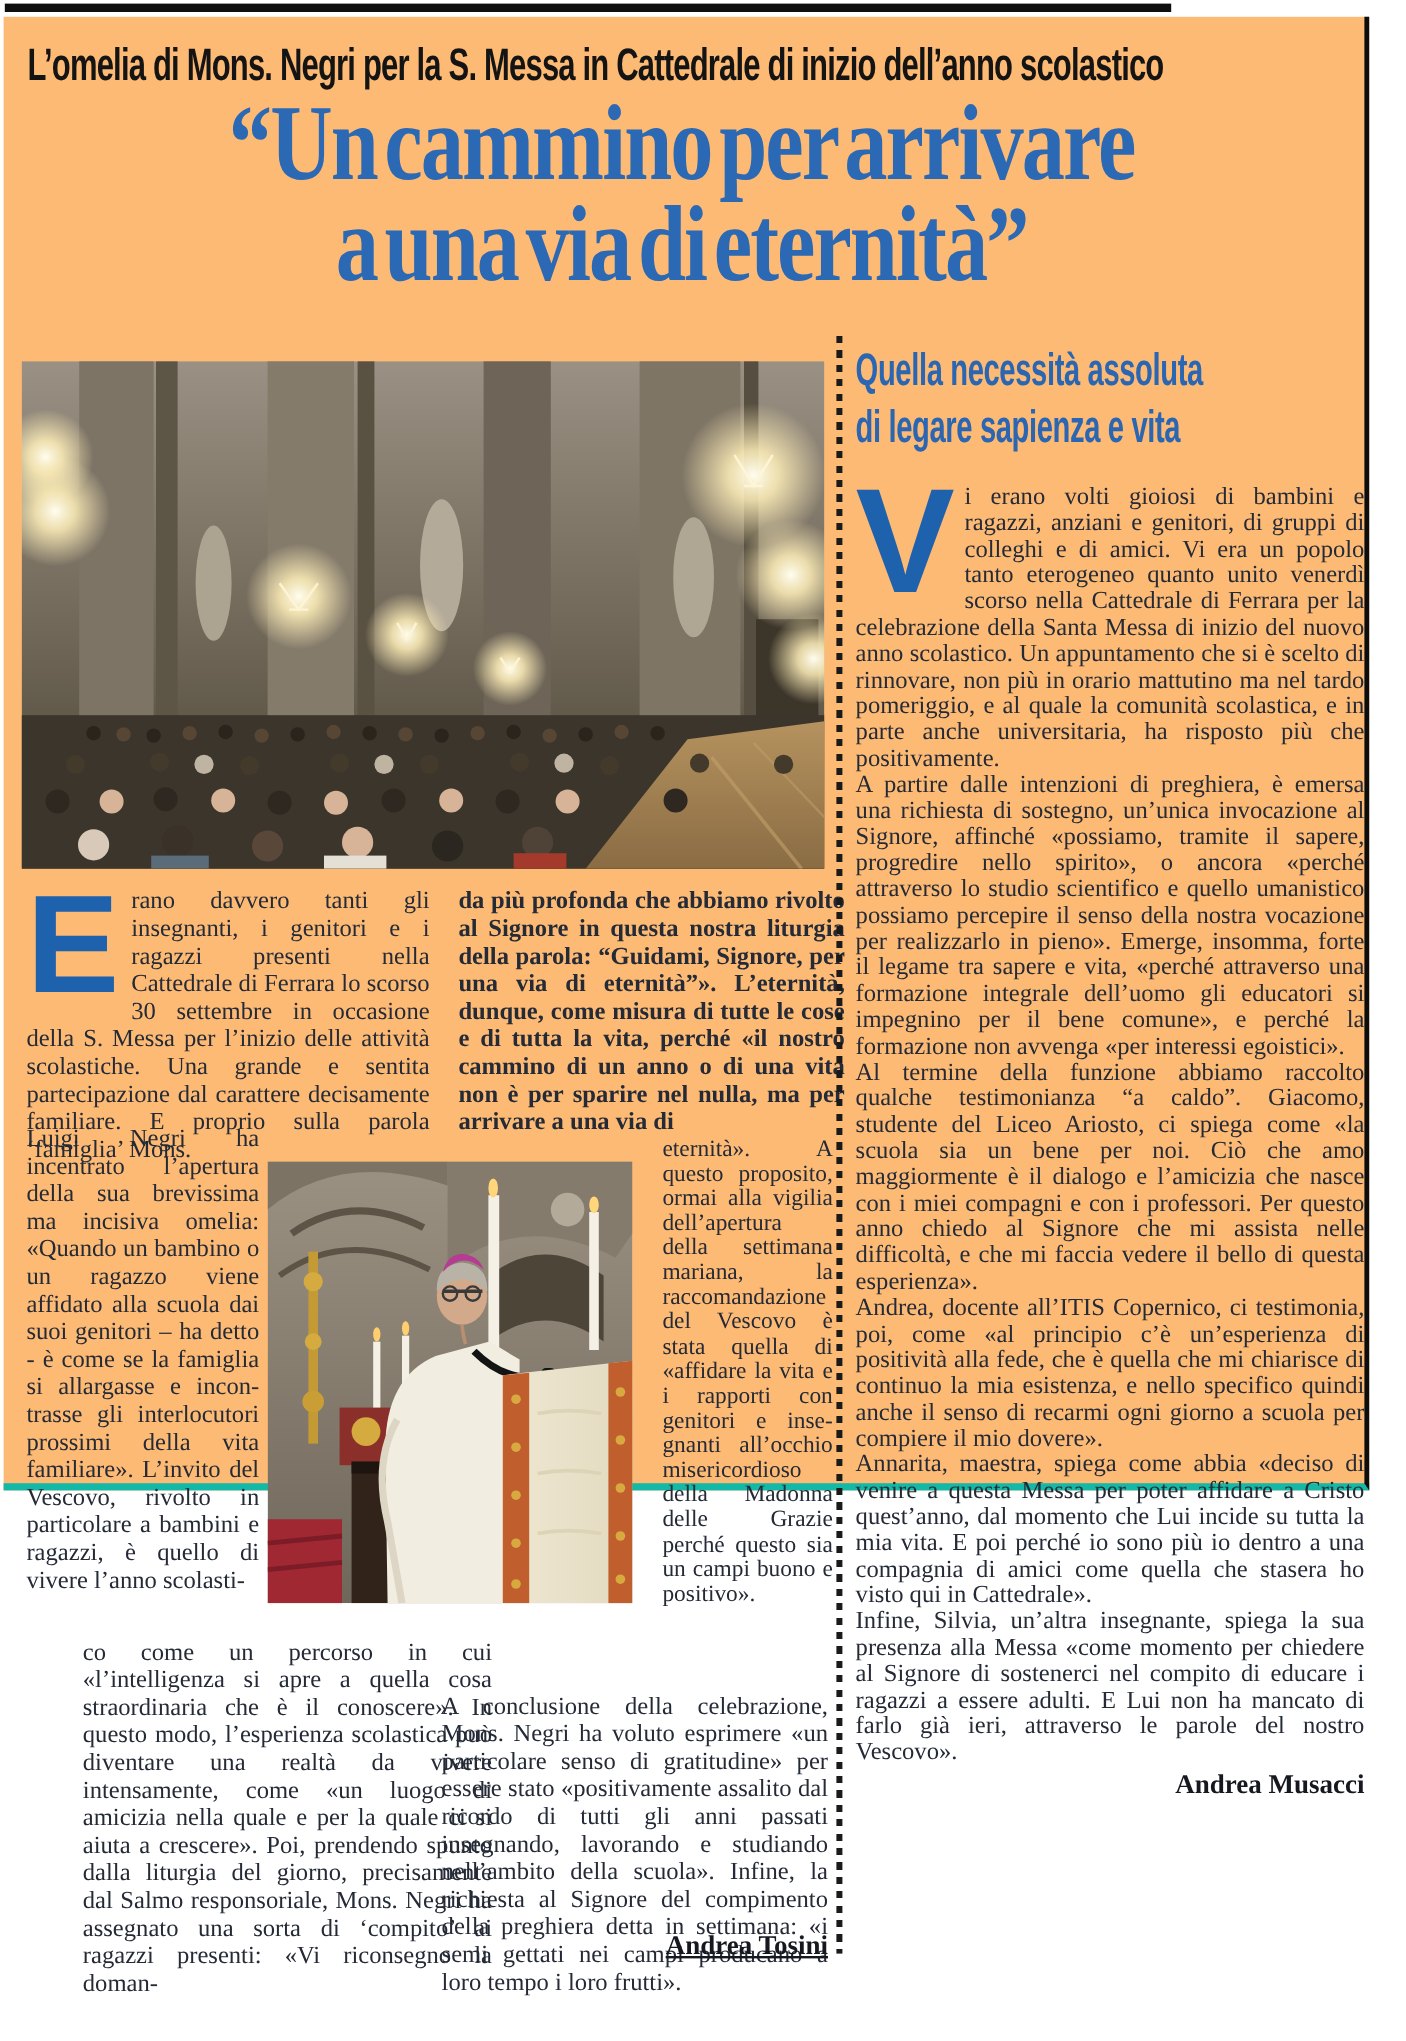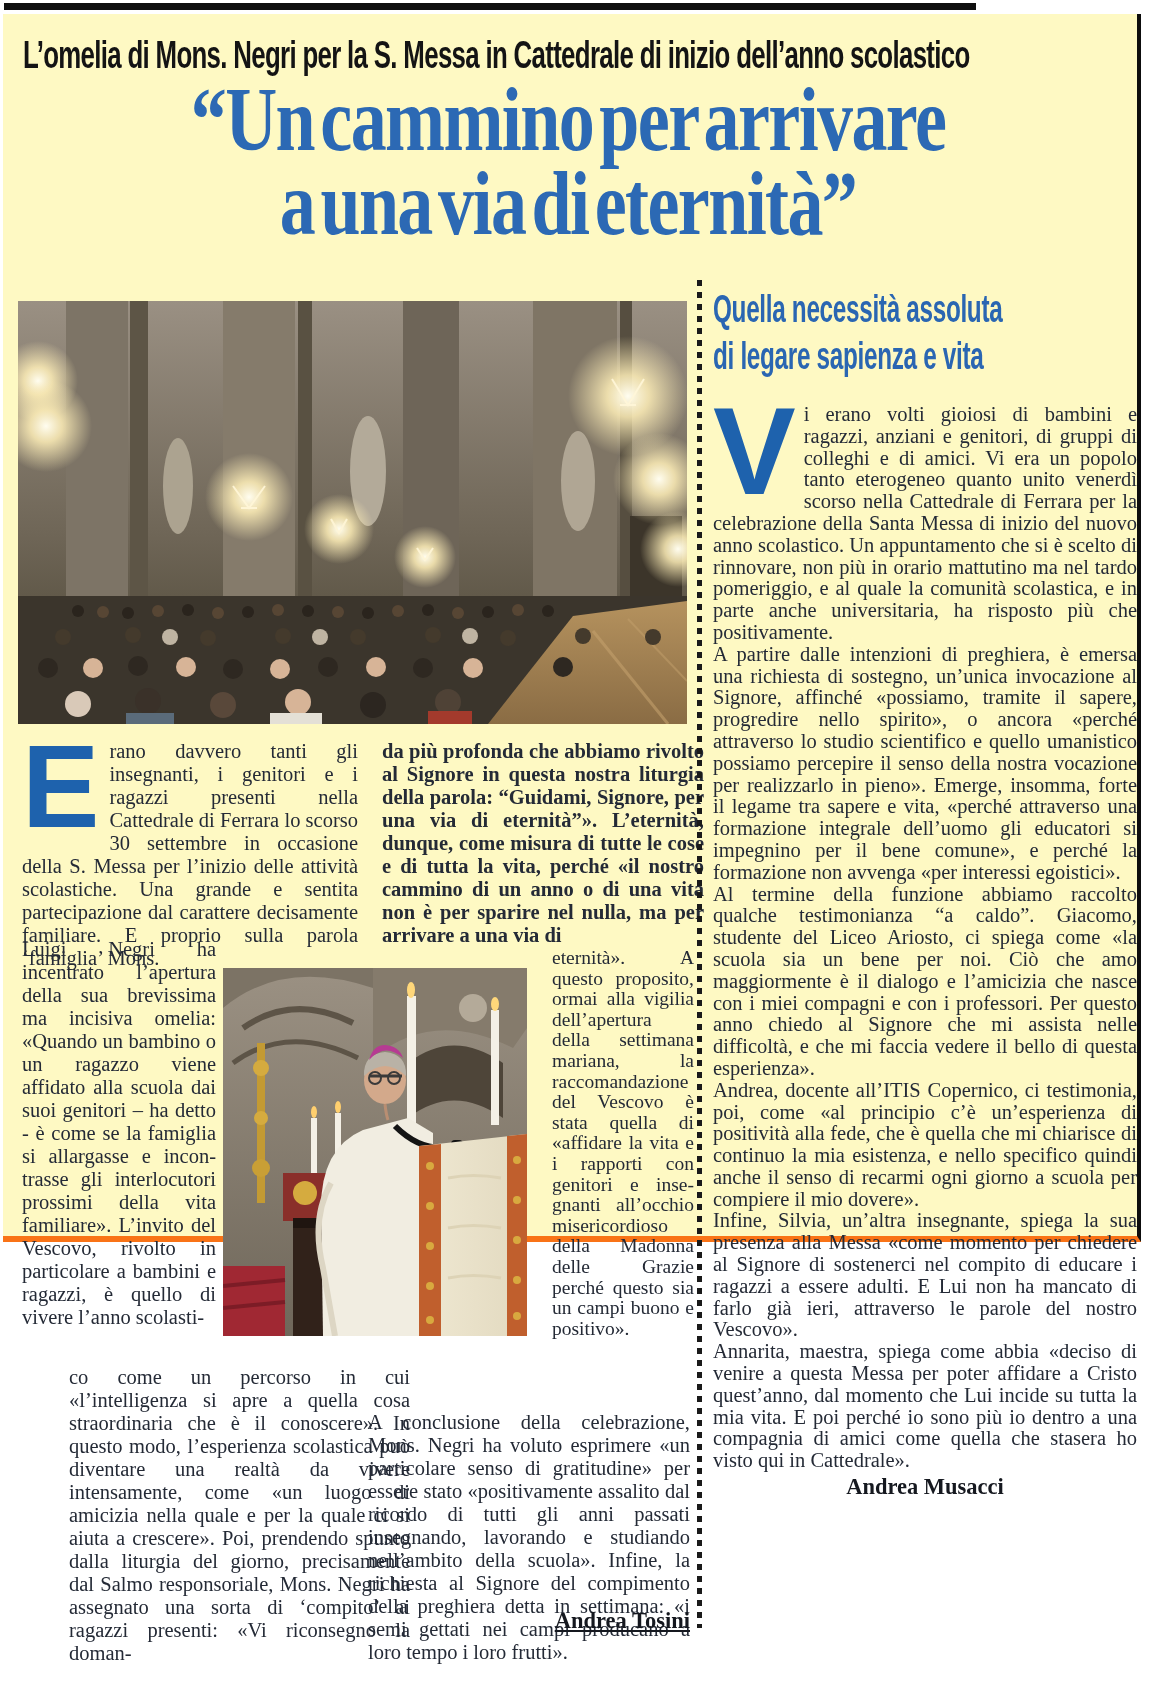--- a/index.html
+++ b/index.html
@@ -1,20 +1,20 @@
 <!DOCTYPE html>
 <html lang="it"><head>
 <meta charset="utf-8">
 <style>
   html,body{margin:0;padding:0;background:#ffffff;}
   .page{position:relative;width:1172px;height:1701px;background:#ffffff;overflow:hidden;
         font-family:"Liberation Serif",serif;}
   .top-rule{position:absolute;left:4px;top:3px;width:972px;height:7px;background:#0f0f0f;}
   .content-box{position:absolute;left:3px;top:14px;width:1138px;height:1228px;
-        background:#fef9c3;border-right:4px solid #0d0d0d;border-bottom:6px solid #f97316;
+        background:#fdba74;border-right:4px solid #0d0d0d;border-bottom:6px solid #14b8a6;
         box-sizing:border-box;}
   .kicker{position:absolute;left:20px;top:20px;white-space:nowrap;
         font-family:"Liberation Sans",sans-serif;font-weight:bold;font-size:38px;
         letter-spacing:-1px;color:#141414;transform:scaleX(.68);transform-origin:left top;}
   .headline{position:absolute;left:0;top:64px;width:1130px;text-align:center;
         color:#2c69b4;font-weight:bold;font-size:90px;line-height:84px;
         letter-spacing:-2px;word-spacing:-0.14em;transform:scaleX(.8);transform-origin:center top;}
   .photo{position:absolute;display:block;}
   .bodytext{position:absolute;text-align:justify;color:#242a36;}
   .maincol{font-size:20.5px;line-height:23px;}
@@ -25,21 +25,21 @@
   .byline{position:absolute;text-align:right;font-weight:bold;font-size:22.5px;color:#15181f;}
   .dotted-rule{position:absolute;left:694px;top:266px;width:5px;height:1348px;
         background:repeating-linear-gradient(#1a1a1a 0 6px,transparent 6px 12px);}
   .sidebar{position:absolute;left:710px;top:272px;width:424px;}
   .sidebar-head{font-family:"Liberation Sans",sans-serif;font-weight:bold;
         color:#2a66b2;font-size:38px;line-height:47px;letter-spacing:-0.5px;
         transform:scaleX(.64);transform-origin:left top;white-space:nowrap;}
   .sidebar-body{margin-top:24px;text-align:justify;color:#242a36;
         font-size:20.5px;line-height:21.8px;}
   .sidebar-body p{margin:0;}
-  .sidebar-byline{text-align:center;font-weight:bold;font-size:22.5px;color:#15181f;margin-top:4px;}
+  .sidebar-byline{text-align:right;font-weight:bold;font-size:22.5px;color:#15181f;margin-top:4px;}
 </style>
 </head>
 <body>
 
 <div class="page">
   <div class="top-rule"></div>
 
   <div class="content-box">
 
     <div class="kicker">L’omelia di Mons. Negri per la S. Messa in Cattedrale di inizio dell’anno scolastico</div>
@@ -257,20 +257,20 @@
     <div class="sidebar">
       <div class="sidebar-head">
         <div>Quella necessità assoluta</div>
         <div>di legare sapienza e vita</div>
       </div>
       <div class="sidebar-body">
         <p><span class="dropcap v">V</span><span>i erano volti gioiosi di bambini e ragazzi, anziani e genitori, di gruppi di colleghi e di amici. Vi era un popolo tanto eterogeneo quanto unito venerdì scorso nella Cattedrale di Ferrara per la celebrazione della Santa Messa di inizio del nuovo anno scolastico. Un appuntamento che si è scelto di rinnovare, non più in orario mattutino ma nel tardo pomeriggio, e al quale la comunità scolastica, e in parte anche universitaria, ha risposto più che positivamente.</span></p>
         <p><span>A partire dalle intenzioni di preghiera, è emersa una richiesta di sostegno, un’unica invocazione al Signore, affinché «possiamo, tramite il sapere, progredire nello spirito», o ancora «perché attraverso lo studio scientifico e quello umanistico possiamo percepire il senso della nostra vocazione per realizzarlo in pieno». Emerge, insomma, forte il legame tra sapere e vita, «perché attraverso una formazione integrale dell’uomo gli educatori si impegnino per il bene comune», e perché la formazione non avvenga «per interessi egoistici».</span></p>
         <p><span>Al termine della funzione abbiamo raccolto qualche testimonianza “a caldo”. Giacomo, studente del Liceo Ariosto, ci spiega come «la scuola sia un bene per noi. Ciò che amo maggiormente è il dialogo e l’amicizia che nasce con i miei compagni e con i professori. Per questo anno chiedo al Signore che mi assista nelle difficoltà, e che mi faccia vedere il bello di questa esperienza».</span></p>
         <p><span>Andrea, docente all’ITIS Copernico, ci testimonia, poi, come «al principio c’è un’esperienza di positività alla fede, che è quella che mi chiarisce di continuo la mia esistenza, e nello specifico quindi anche il senso di recarmi ogni giorno a scuola per compiere il mio dovere».</span></p>
+        <p><span>Annarita, maestra, spiega come abbia «deciso di venire a questa Messa per poter affidare a Cristo quest’anno, dal momento che Lui incide su tutta la mia vita. E poi perché io sono più io dentro a una compagnia di amici come quella che stasera ho visto qui in Cattedrale».</span></p>
         <p><span>Infine, Silvia, un’altra insegnante, spiega la sua presenza alla Messa «come momento per chiedere al Signore di sostenerci nel compito di educare i ragazzi a essere adulti. E Lui non ha mancato di farlo già ieri, attraverso le parole del nostro Vescovo».</span></p>
-        <p><span>Annarita, maestra, spiega come abbia «deciso di venire a questa Messa per poter affidare a Cristo quest’anno, dal momento che Lui incide su tutta la mia vita. E poi perché io sono più io dentro a una compagnia di amici come quella che stasera ho visto qui in Cattedrale».</span></p>
         <div class="sidebar-byline">Andrea Musacci</div>
       </div>
     </div>
 
   </div>
 </div>
 
 </body></html>

